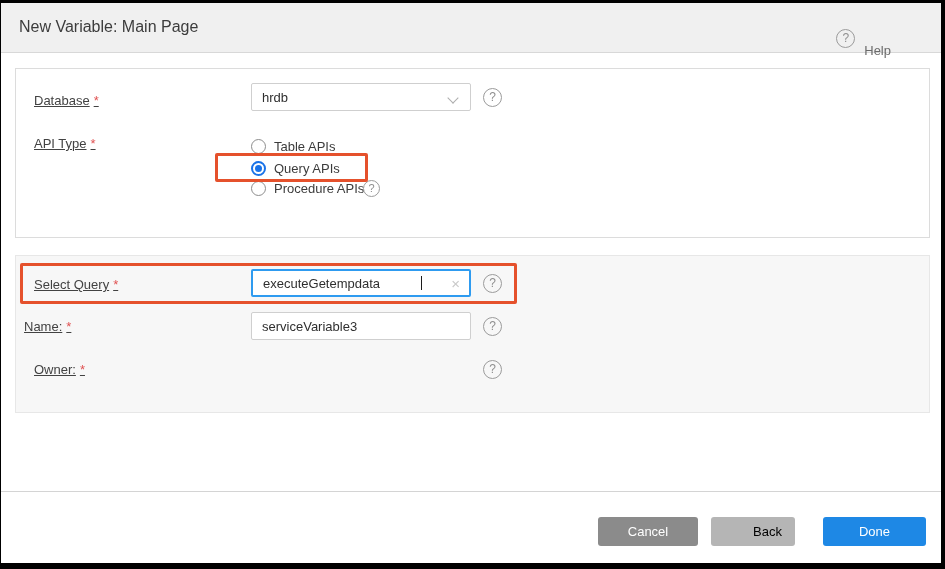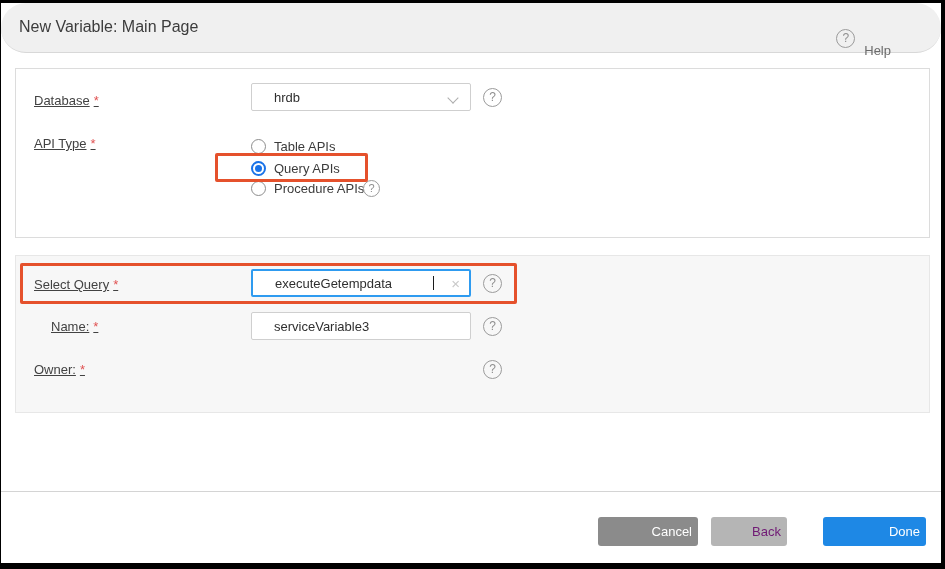--- a/index.html
+++ b/index.html
@@ -4,58 +4,58 @@
 <style>
   html,body{margin:0;padding:0;background:#fff;}
   body{font-family:"Liberation Sans","DejaVu Sans",sans-serif;}
   .canvas{
     position:relative;width:945px;height:569px;background:#ffffff;
     box-sizing:border-box;overflow:hidden;
     border-top:3px solid #000;border-right:4px solid #000;
     border-bottom:6px solid #000;border-left:1px solid #000;
   }
   
-  .header{position:absolute;left:0;top:0;width:940px;height:49px;background:#f0f0f0;border-bottom:1px solid #d8d8d8;border-radius:25px;}
+  .header{position:absolute;left:0;top:0;width:940px;height:49px;background:#f0f0f0;border-bottom:1px solid #d8d8d8;}
   .title{position:absolute;left:18px;top:15px;font-size:16px;color:#3c3c3c;}
   .help-group{position:absolute;right:50px;top:15px;display:flex;align-items:center;gap:9px;cursor:pointer;}
   .help-label{font-size:13px;color:#6b6b6b;margin-top:25px;}
   
   .qicon{width:19px;height:19px;border-radius:50%;border:1px solid #9b9b9b;color:#8f8f8f;
     font-size:12px;line-height:17px;text-align:center;box-sizing:border-box;background:transparent;
     display:inline-block;flex:0 0 auto;}
   .qicon.small{width:17px;height:17px;font-size:11px;line-height:15px;}
   
   .section1{position:absolute;left:14px;top:65px;width:915px;height:170px;background:#fff;border:1px solid #dcdcdc;box-sizing:border-box;}
   .section2{position:absolute;left:14px;top:252px;width:915px;height:158px;background:#f7f7f7;border:1px solid #e7e7e7;box-sizing:border-box;}
   .flabel{position:absolute;font-size:13px;color:#424242;white-space:nowrap;text-decoration:underline;}
   .req{color:#e05252;margin-left:4px;}
   
   .fieldbox{position:absolute;width:220px;height:28px;background:#fff;border:1px solid #cfcfcf;border-radius:2px;
-    box-sizing:border-box;display:flex;align-items:center;padding:0 22px;font-size:13px;color:#2f2f2f;}
+    box-sizing:border-box;display:flex;align-items:center;padding:0 10px;font-size:13px;color:#2f2f2f;}
   .fieldbox .chev-light{position:absolute;right:13px;top:10px;width:7px;height:7px;
     border-right:1px solid #adadad;border-bottom:1px solid #adadad;transform:rotate(45deg);}
   .fieldbox .chev-dark{position:absolute;right:11px;top:9px;width:7px;height:7px;
     border-right:2px solid #1c1c1c;border-bottom:2px solid #1c1c1c;transform:rotate(45deg);}
   .fieldbox.focused{border:2px solid #2e9bf0;}
   .caret{display:inline-block;width:1px;height:14px;background:#1c1c1c;margin-left:1px;vertical-align:middle;}
   .clear-x{position:absolute;right:9px;top:5px;font-size:15px;color:#c9c9c9;line-height:16px;cursor:pointer;}
   
   .radio-row{position:absolute;display:flex;align-items:center;cursor:pointer;text-align:right;}
   .radio{width:15px;height:15px;border-radius:50%;border:1px solid #8d8d8d;background:#fff;box-sizing:border-box;position:relative;flex:0 0 auto;}
   .radio.checked{border:2px solid #1a73e8;}
   .radio.checked::after{content:"";position:absolute;left:2px;top:2px;width:7px;height:7px;border-radius:50%;background:#1a73e8;}
   .radio-label{margin-left:8px;font-size:13px;color:#3c3c3c;}
   
   .annotation{position:absolute;border:3px solid #e5512c;border-radius:2px;pointer-events:none;box-sizing:border-box;}
   
   .footer-divider{position:absolute;left:0;top:488px;width:940px;height:1px;background:#d4d4d4;}
   .btn{position:absolute;top:514px;height:29px;border:none;border-radius:3px;font-size:13px;
-    font-family:"Liberation Sans","DejaVu Sans",sans-serif;cursor:pointer;text-align:right;}
+    font-family:"Liberation Sans","DejaVu Sans",sans-serif;cursor:pointer;}
   .btn-cancel{left:597px;width:100px;background:#8b8b8b;color:#ffffff;}
-  .btn-back{left:710px;width:76px;background:#b5b5b5;color:#701a75;padding-left:35px;}
+  .btn-back{left:710px;width:84px;background:#b5b5b5;color:#000000;padding-left:35px;}
   .btn-done{left:822px;width:103px;background:#1e88e5;color:#ffffff;}
 </style>
 </head>
 <body>
 
 <div class="canvas">
 
   <div class="header">
     <div class="title">New Variable: Main Page</div>
     <div class="help-group">
@@ -101,21 +101,21 @@
     <div class="flabel" style="left:18px;top:21px;">
       <span>Select Query</span><span class="req">*</span>
     </div>
     <div class="fieldbox focused" style="left:235px;top:13px;gap:40px;">
       <span>executeGetempdata</span>
         <span class="caret"></span>
       <span class="clear-x">×</span>
     </div>
     <span class="qicon" style="position:absolute;left:467px;top:18px;">?</span>
 
-    <div class="flabel" style="left:35px;top:63px;">
+    <div class="flabel" style="left:8px;top:63px;">
       <span>Name:</span><span class="req">*</span>
     </div>
     <div class="fieldbox" style="left:235px;top:56px;">
       <span>serviceVariable3</span>
     </div>
     <span class="qicon" style="position:absolute;left:467px;top:61px;">?</span>
 
     <div class="flabel" style="left:18px;top:106px;">
       <span>Owner:</span><span class="req">*</span>
     </div>

